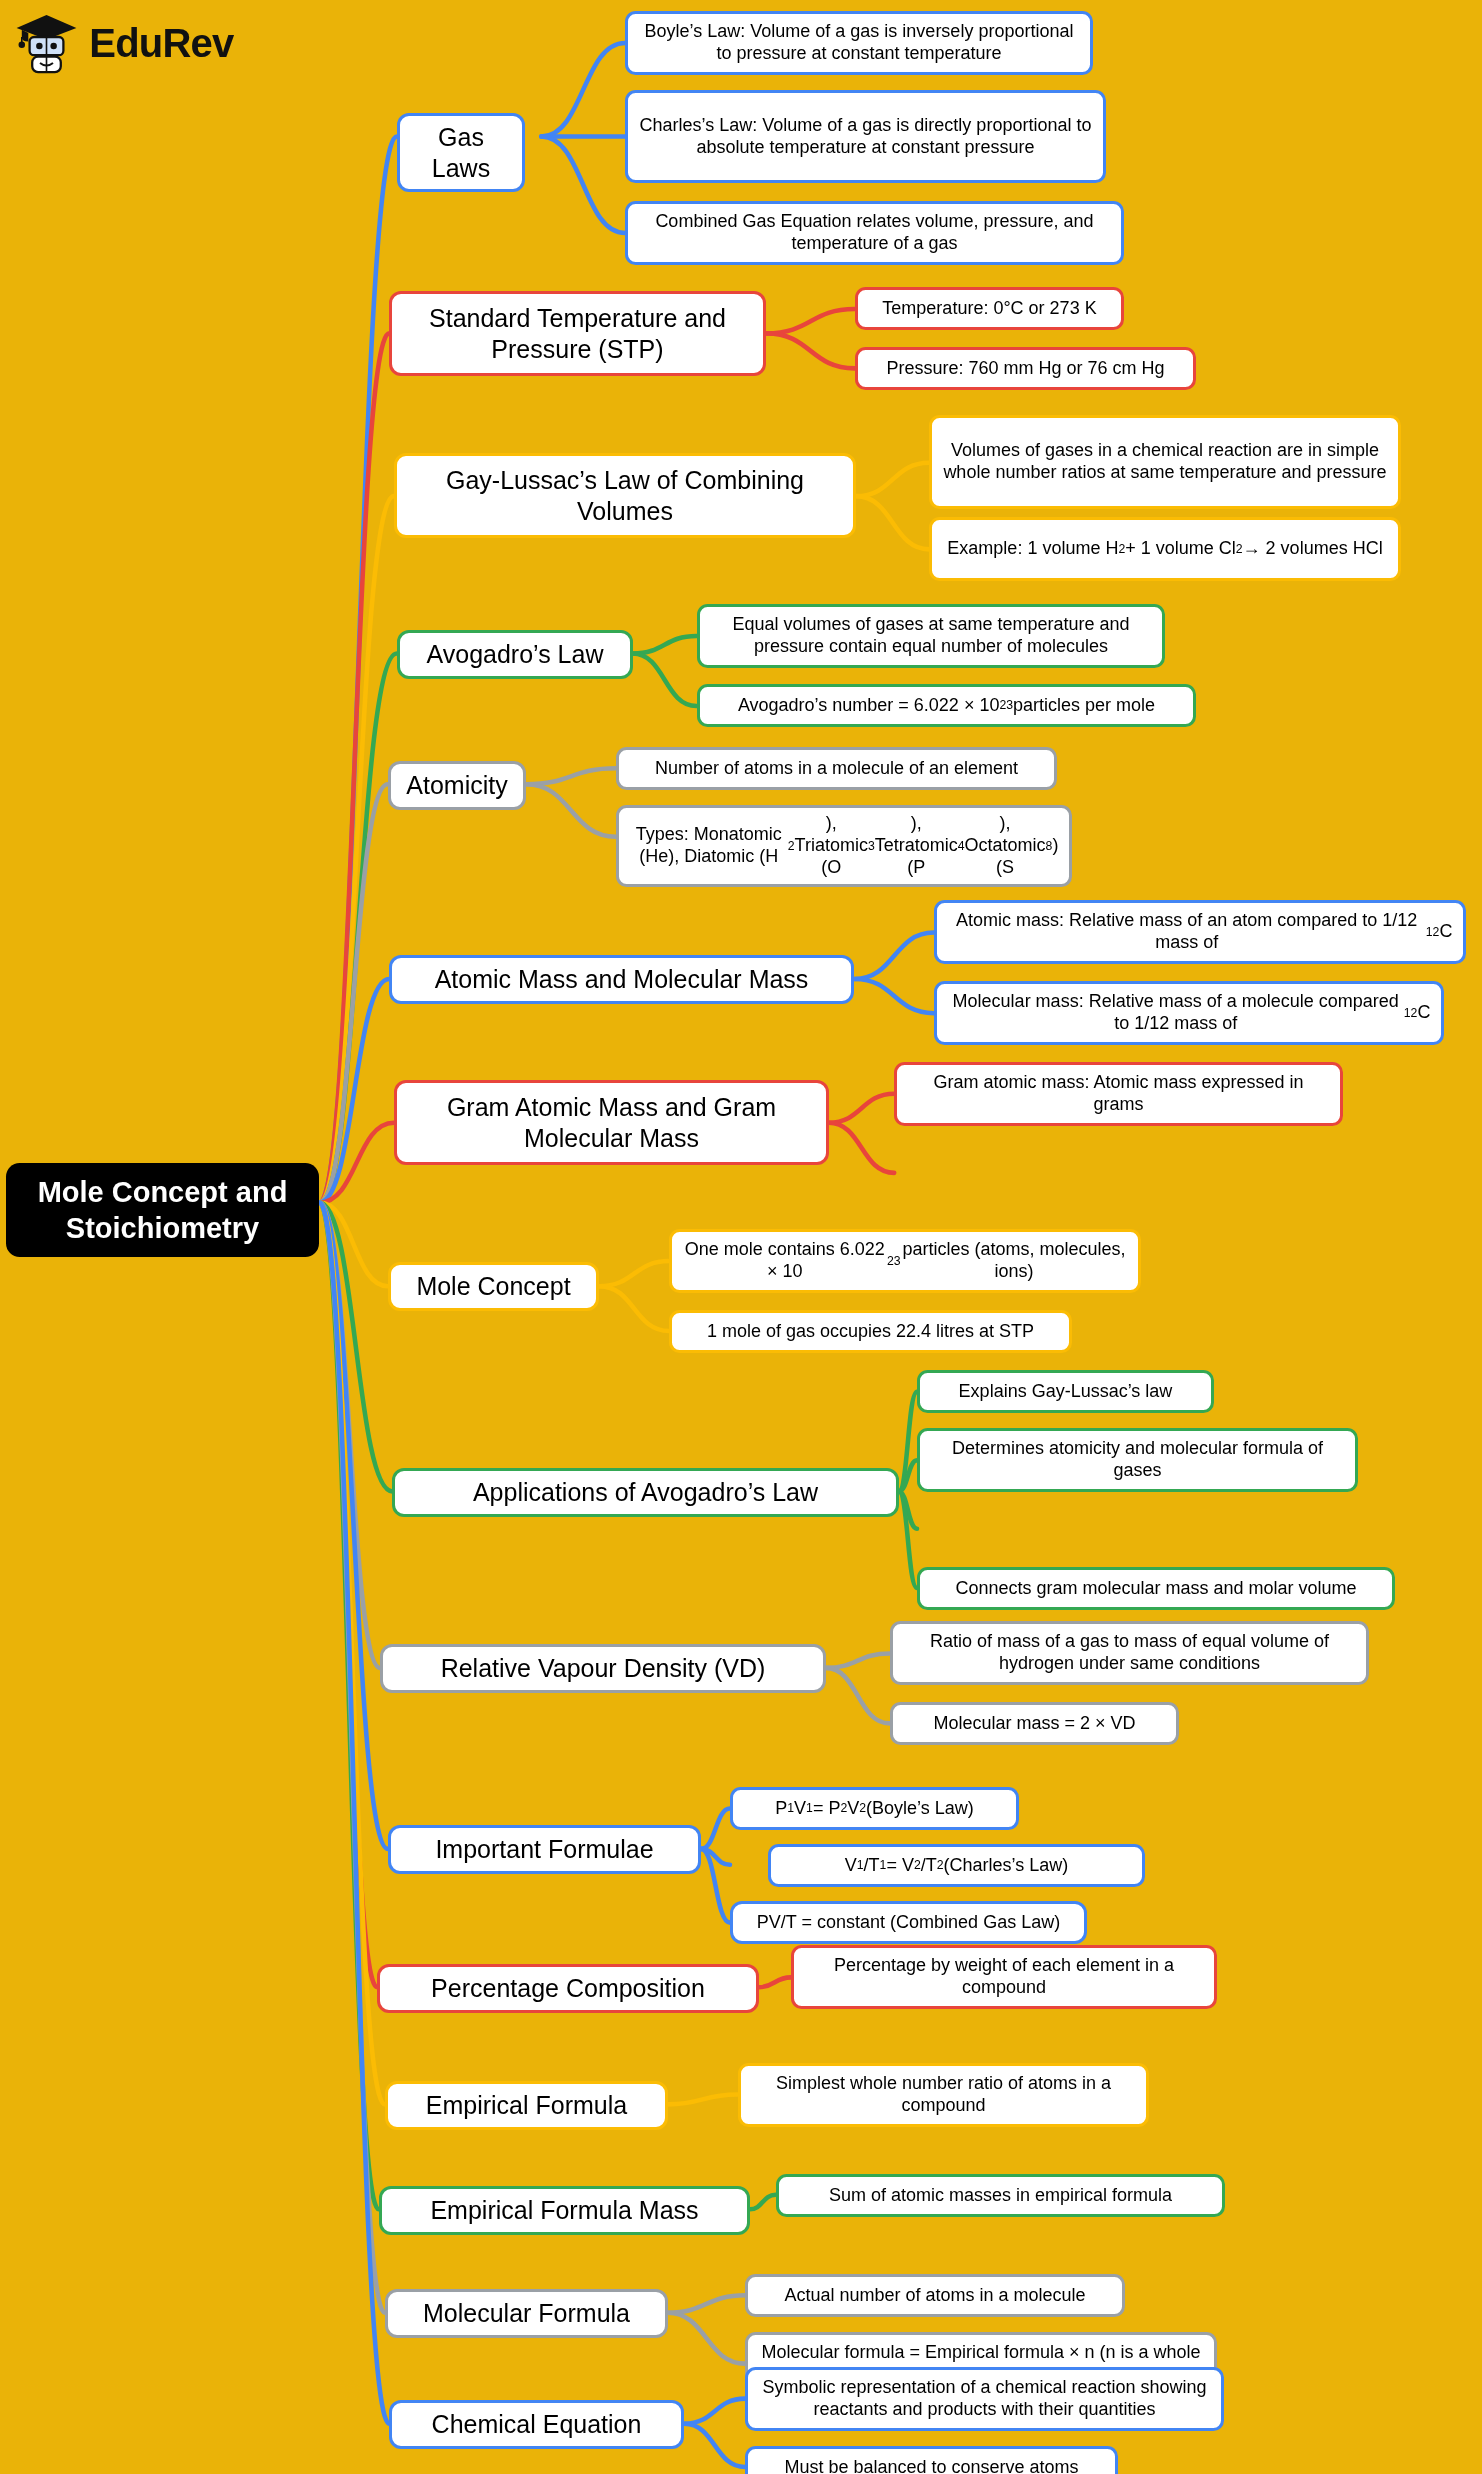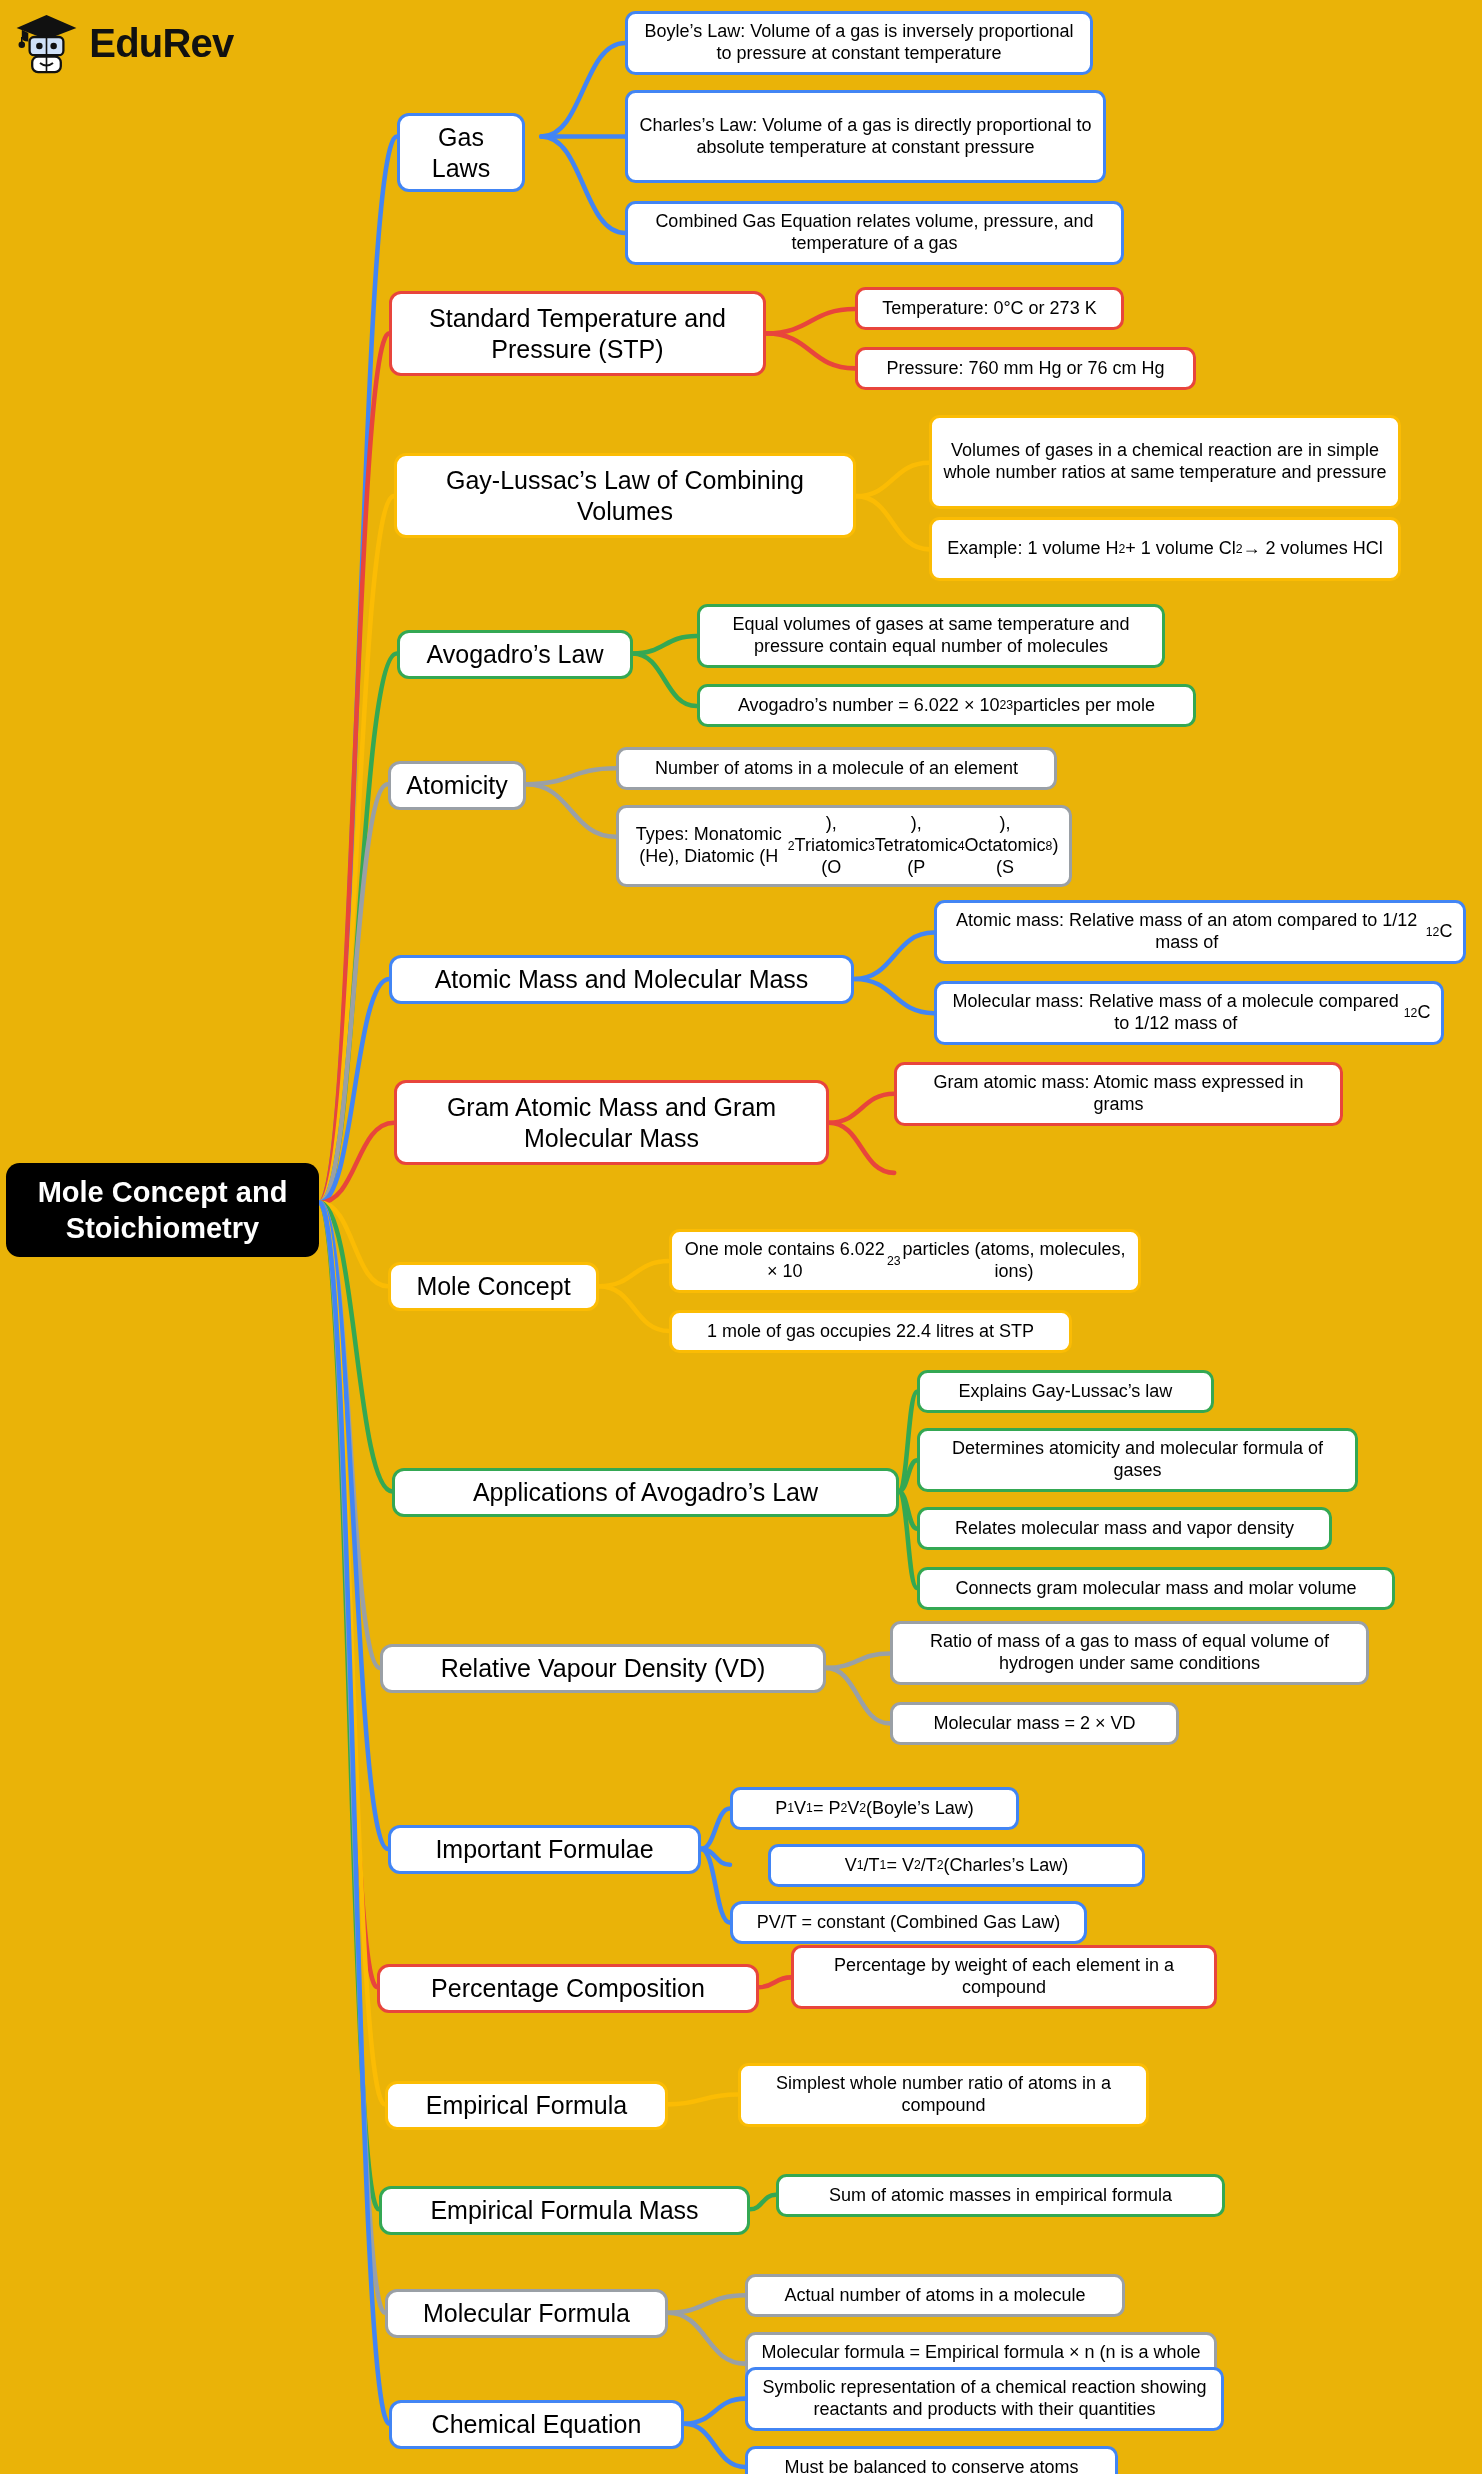--- a/index.html
+++ b/index.html
@@ -117,21 +117,20 @@
     <div class="node leaf" style="left: 934px; top: 900px; width: 532px; min-height: 64px; border-color: rgb(66, 133, 244); color: rgb(0, 0, 0);">Atomic mass: Relative mass of an atom compared to 1/12 mass of <sup>12</sup>C</div>
     <div class="node leaf" style="left: 934px; top: 981px; width: 510px; min-height: 64px; border-color: rgb(66, 133, 244); color: rgb(0, 0, 0);">Molecular mass: Relative mass of a molecule compared to 1/12 mass of <sup>12</sup>C</div>
     <div class="node branch" style="left: 394px; top: 1080px; width: 435px; min-height: 85px; border-color: rgb(232, 69, 60); color: rgb(0, 0, 0);">Gram Atomic Mass and Gram Molecular Mass</div>
     <div class="node leaf" style="left: 894px; top: 1062px; width: 449px; min-height: 64px; border-color: rgb(232, 69, 60); color: rgb(0, 0, 0);">Gram atomic mass: Atomic mass expressed in grams</div>
     <div class="node branch" style="left: 388px; top: 1262px; width: 211px; min-height: 47px; border-color: rgb(251, 188, 4); color: rgb(0, 0, 0);">Mole Concept</div>
     <div class="node leaf" style="left: 669px; top: 1229px; width: 472px; min-height: 64px; border-color: rgb(251, 188, 4); color: rgb(0, 0, 0);">One mole contains 6.022 × 10<sup>23</sup> particles (atoms, molecules, ions)</div>
     <div class="node leaf" style="left: 669px; top: 1310px; width: 403px; min-height: 43px; border-color: rgb(251, 188, 4); color: rgb(0, 0, 0);">1 mole of gas occupies 22.4 litres at STP</div>
     <div class="node branch" style="left: 392px; top: 1468px; width: 507px; min-height: 47px; border-color: rgb(52, 168, 83); color: rgb(0, 0, 0);">Applications of Avogadro’s Law</div>
     <div class="node leaf" style="left: 917px; top: 1370px; width: 297px; min-height: 43px; border-color: rgb(52, 168, 83); color: rgb(0, 0, 0);">Explains Gay-Lussac’s law</div>
     <div class="node leaf" style="left: 917px; top: 1428px; width: 441px; min-height: 64px; border-color: rgb(52, 168, 83); color: rgb(0, 0, 0);">Determines atomicity and molecular formula of gases</div>
-    <div class="node leaf" style="left: 917px; top: 1507px; width: 415px; min-height: 43px; border-color: rgb(52, 168, 83); color: rgb(0, 0, 0);">Relates molecular mass and vapor density</div>
     <div class="node leaf" style="left: 917px; top: 1567px; width: 478px; min-height: 43px; border-color: rgb(52, 168, 83); color: rgb(0, 0, 0);">Connects gram molecular mass and molar volume</div>
     <div class="node branch" style="left: 380px; top: 1644px; width: 446px; min-height: 47px; border-color: rgb(154, 160, 166); color: rgb(0, 0, 0);">Relative Vapour Density (VD)</div>
     <div class="node leaf" style="left: 890px; top: 1621px; width: 479px; min-height: 64px; border-color: rgb(154, 160, 166); color: rgb(0, 0, 0);">Ratio of mass of a gas to mass of equal volume of hydrogen under same conditions</div>
     <div class="node leaf" style="left: 890px; top: 1702px; width: 289px; min-height: 43px; border-color: rgb(154, 160, 166); color: rgb(0, 0, 0);">Molecular mass = 2 × VD</div>
     <div class="node branch" style="left: 388px; top: 1825px; width: 313px; min-height: 47px; border-color: rgb(66, 133, 244); color: rgb(0, 0, 0);">Important Formulae</div>
     <div class="node leaf" style="left: 730px; top: 1787px; width: 289px; min-height: 43px; border-color: rgb(66, 133, 244); color: rgb(0, 0, 0);">P<sub>1</sub>V<sub>1</sub> = P<sub>2</sub>V<sub>2</sub> (Boyle’s Law)</div>
     <div class="node leaf" style="left: 768px; top: 1844px; width: 377px; min-height: 43px; border-color: rgb(66, 133, 244); color: rgb(0, 0, 0);">V<sub>1</sub>/T<sub>1</sub> = V<sub>2</sub>/T<sub>2</sub> (Charles’s Law)</div>
     <div class="node leaf" style="left: 730px; top: 1901px; width: 357px; min-height: 43px; border-color: rgb(66, 133, 244); color: rgb(0, 0, 0); border-radius: 12px;">PV/T = constant (Combined Gas Law)</div>
     <div class="node branch" style="left: 377px; top: 1964px; width: 382px; min-height: 47px; border-color: rgb(232, 69, 60); color: rgb(0, 0, 0);">Percentage Composition</div>
     <div class="node leaf" style="left: 791px; top: 1945px; width: 426px; min-height: 64px; border-color: rgb(232, 69, 60); color: rgb(0, 0, 0);">Percentage by weight of each element in a compound</div>

